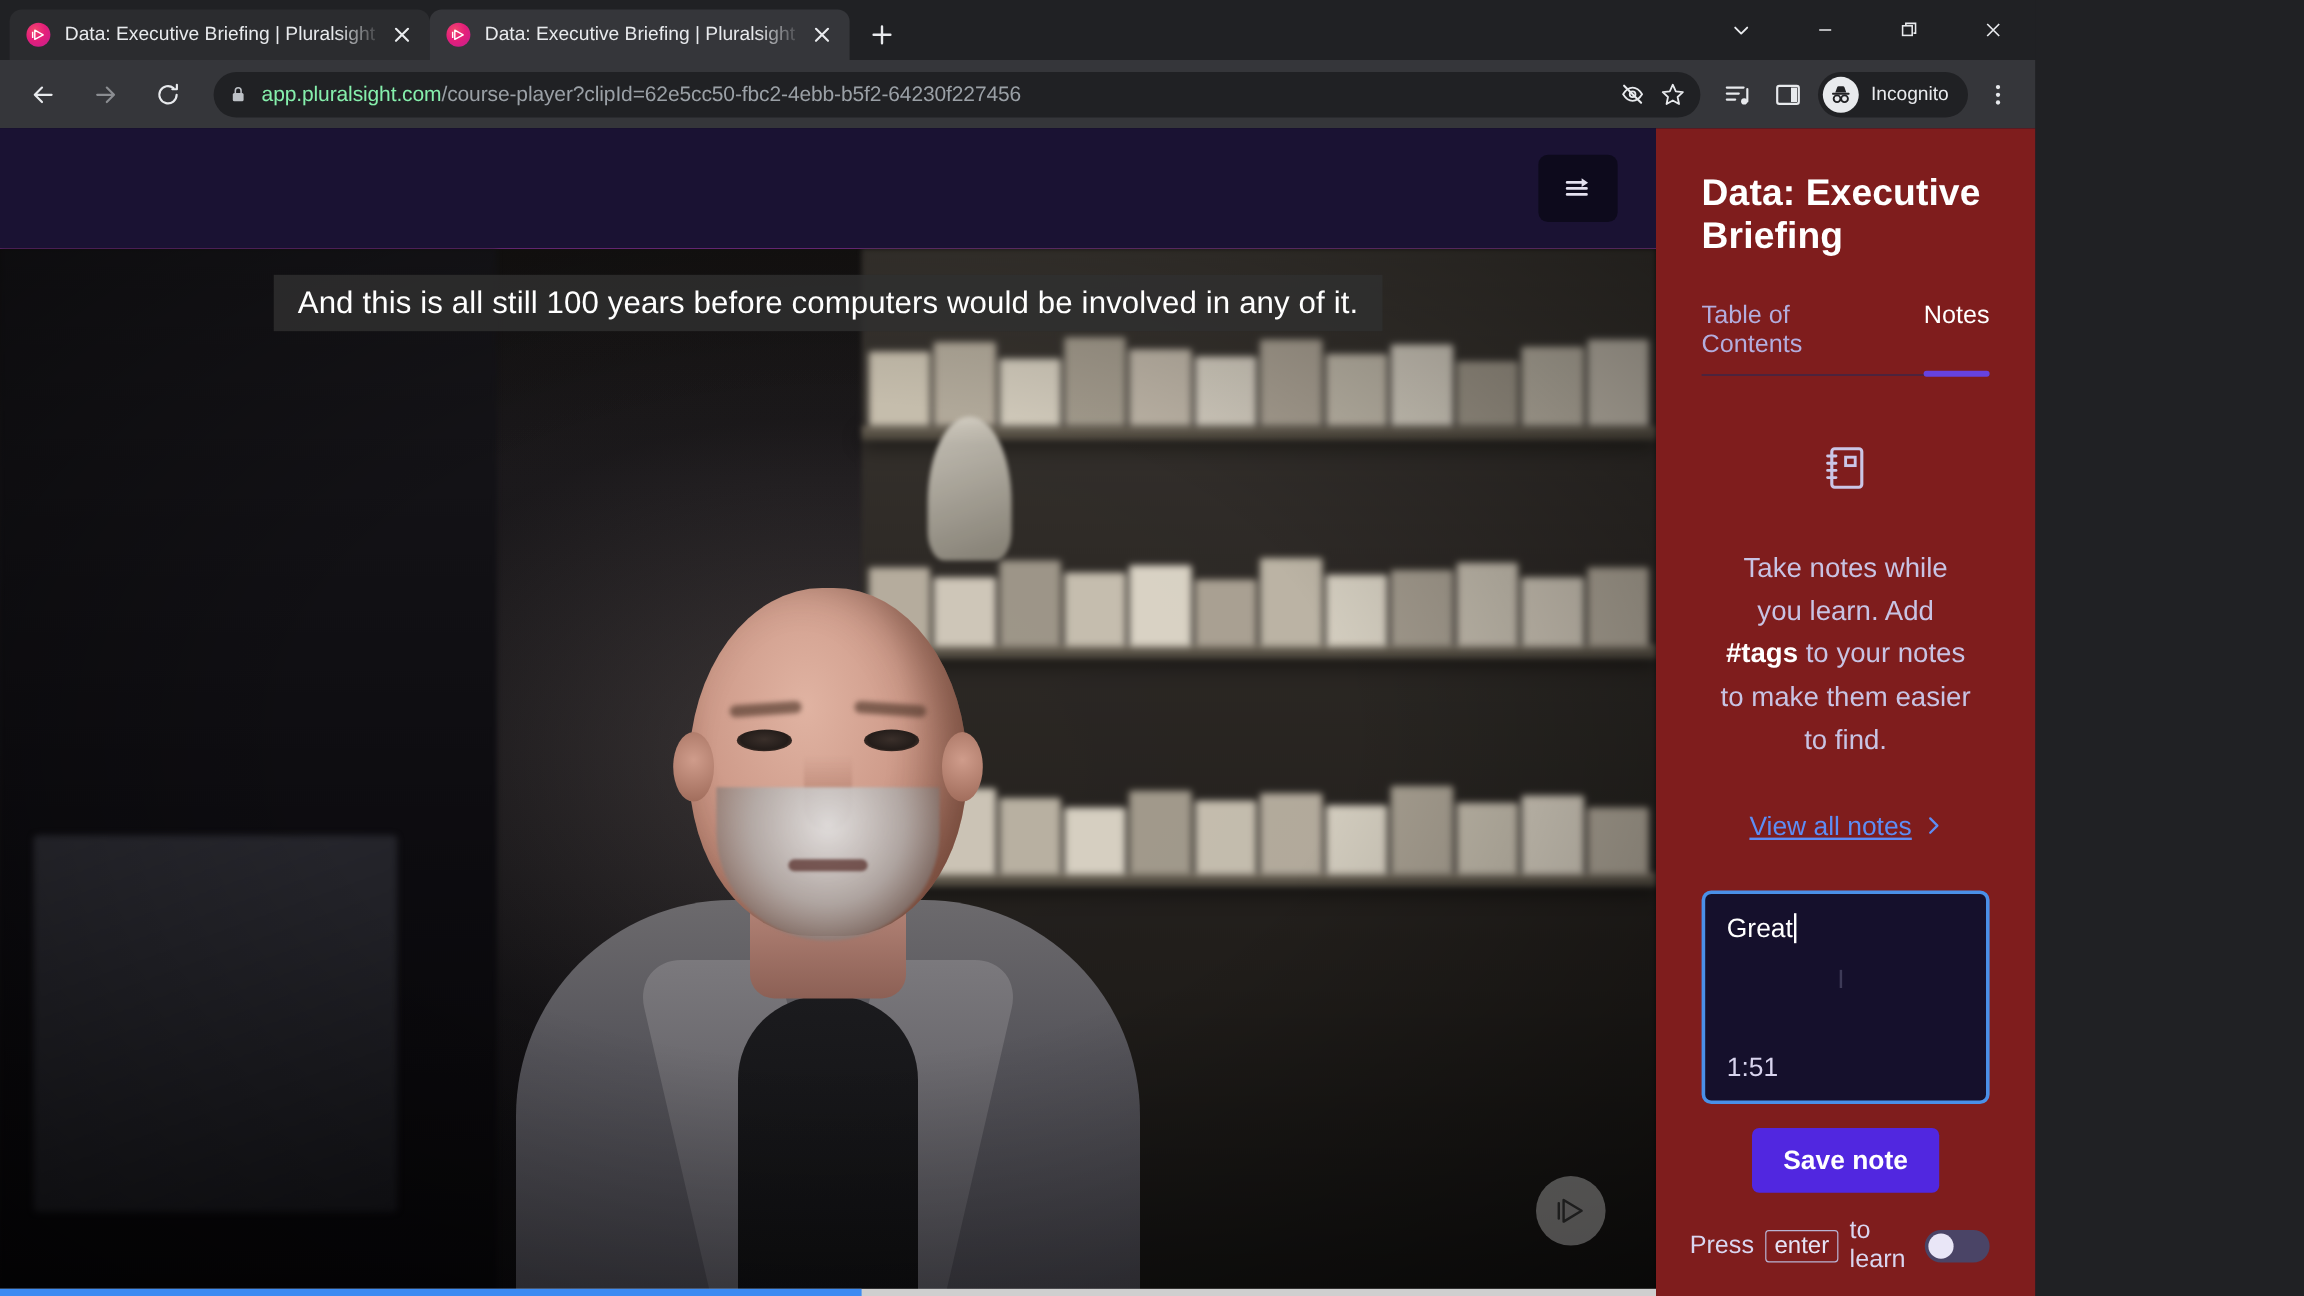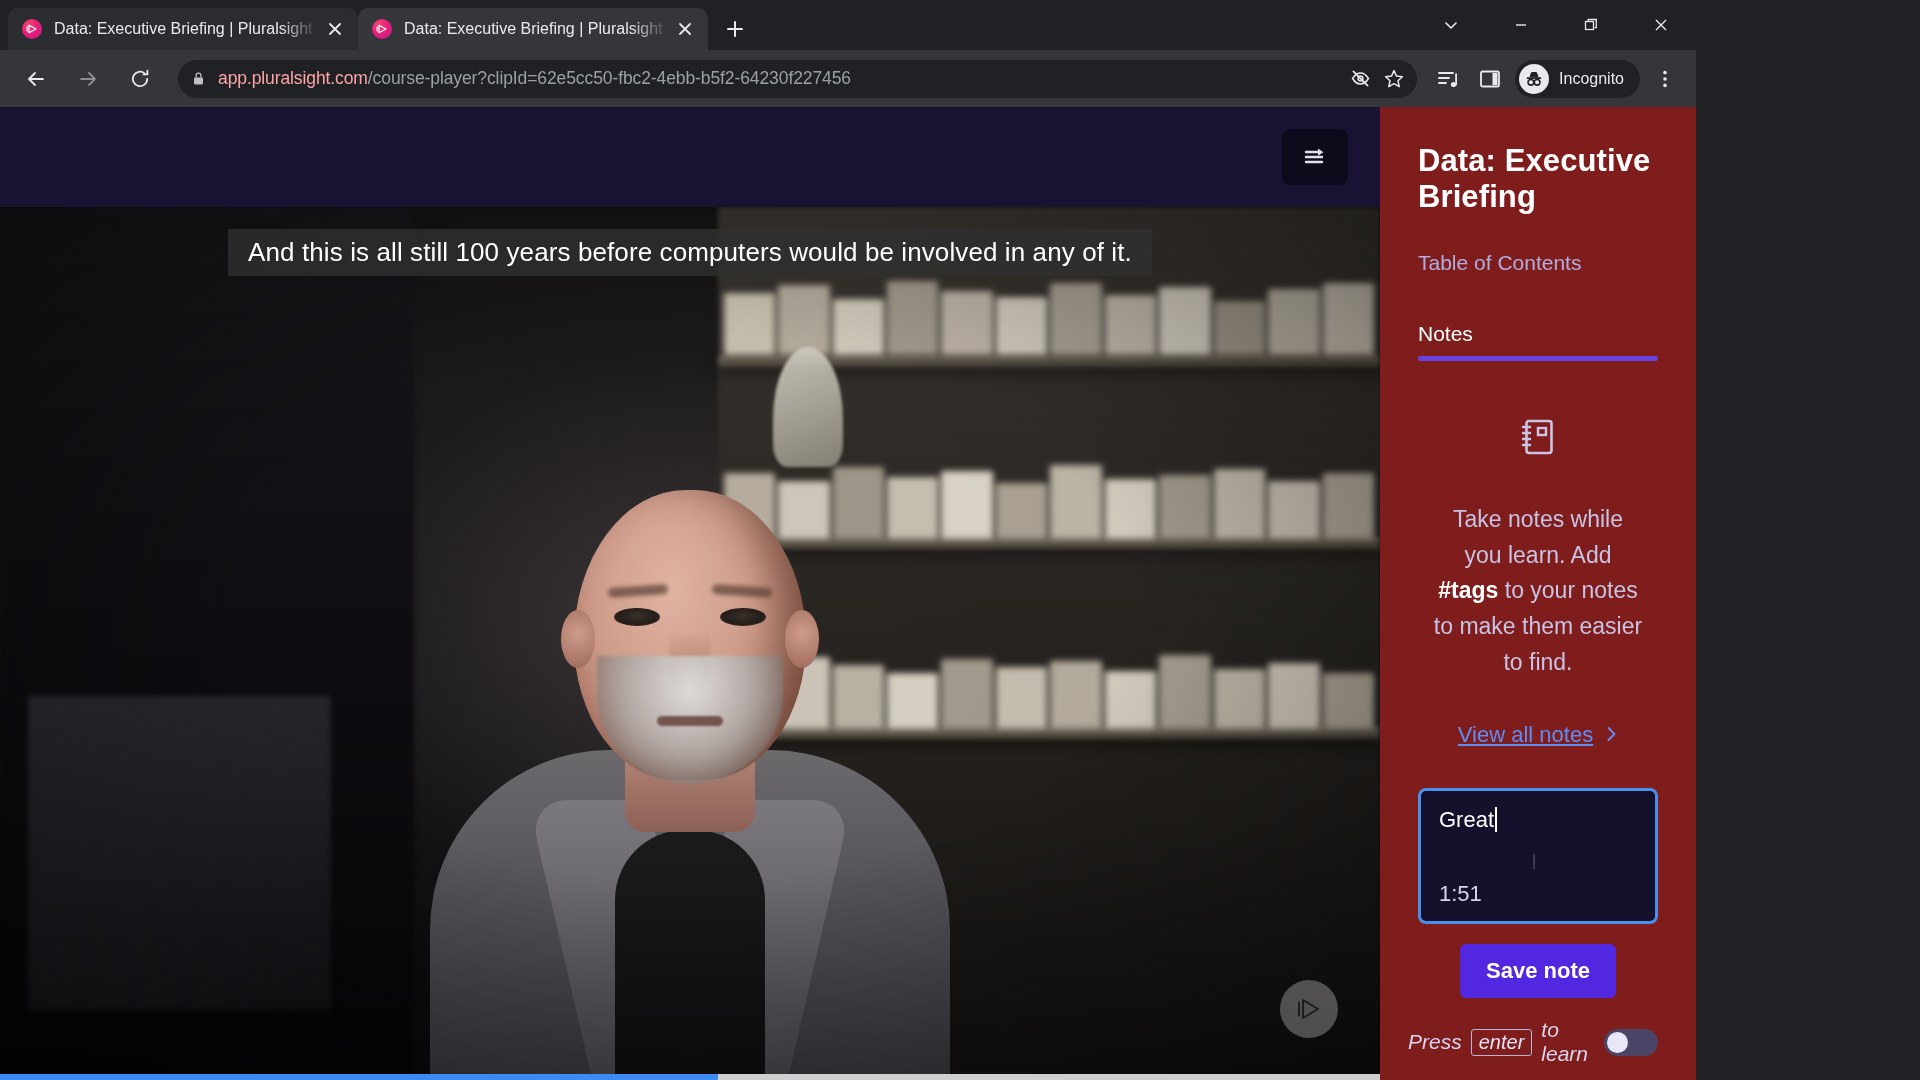--- a/index.html
+++ b/index.html
@@ -104,21 +104,21 @@
     color: #bdc1c6;
   }
   .omnibox-url {
     flex: 1 1 auto;
     color: #9aa0a6;
     font-size: 17.5px;
     white-space: nowrap;
     overflow: hidden;
     letter-spacing: -0.1px;
   }
-  .omnibox-url .host { color: #fca5a5; }
+  .omnibox-url .host { color: #86efac; }
   .omnibox-icons { display: flex; align-items: center; flex: none; }
   .omni-icon {
     width: 34px; height: 34px;
     display: flex; align-items: center; justify-content: center;
     color: #e8eaed; border-radius: 50%;
   }
   .tb-icon {
     width: 42px; height: 42px;
     display: flex; align-items: center; justify-content: center;
     color: #e8eaed; border-radius: 50%;
@@ -325,21 +325,20 @@
   }
   .sb-title {
     color: #fff; font-size: 31px; font-weight: bold;
     margin-top: 36px; letter-spacing: .1px;
   }
   .sb-author { color: #b9b4d4; font-size: 19px; margin-top: 27px; }
   .tabs {
     display: flex; gap: 34px;
     margin-top: 36px;
     border-bottom: 1px solid #2e2852;
-    flex-direction: column;
   }
   .tab-item {
     font-size: 21px; padding-bottom: 13px;
     color: #b3addd; position: relative;
   }
   .tab-item.active { color: #ffffff; }
   .tab-item.active::after {
     content: ""; position: absolute; left: 0; right: 0; bottom: -2px;
     height: 5px; background: #6642e0; border-radius: 3px;
   }
@@ -387,21 +386,21 @@
 
   .save-row { display: flex; justify-content: center; margin-top: 20px; }
   .save-btn {
     background: #5127e0; color: #ffffff;
     font-size: 22px; font-weight: bold;
     border: none; border-radius: 6px;
     padding: 14px 26px;
   }
   .press-row {
     display: flex; align-items: center; justify-content: flex-end;
-    gap: 16px; margin-top: 20px; padding-bottom: 14px; font-style: italic;
+    gap: 16px; margin-top: 20px; padding-bottom: 14px;
   }
   .press-text { color: #d9d5ef; font-size: 21px; display: flex; align-items: center; gap: 9px; }
   .kbd {
     border: 1px solid #b9b4d4; border-radius: 3px;
     padding: 1px 7px; font-size: 20px; color: #e6e3f5;
   }
   .toggle {
     width: 54px; height: 27px; border-radius: 14px;
     background: #4a4466; position: relative; flex: none;
   }

